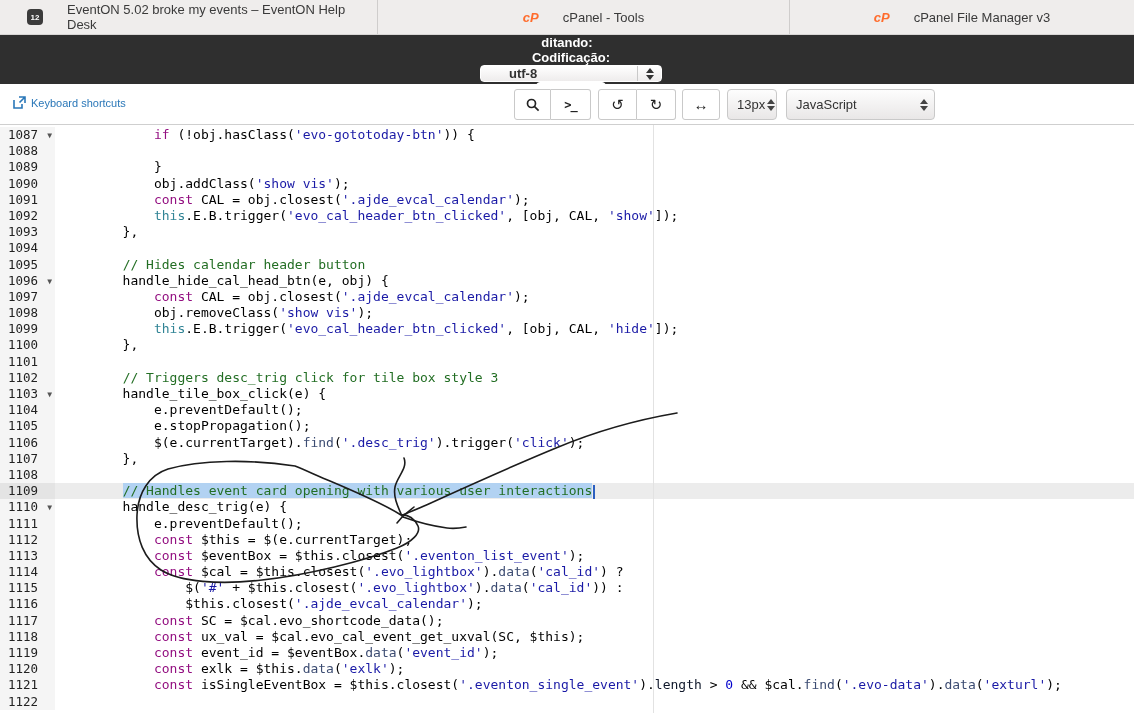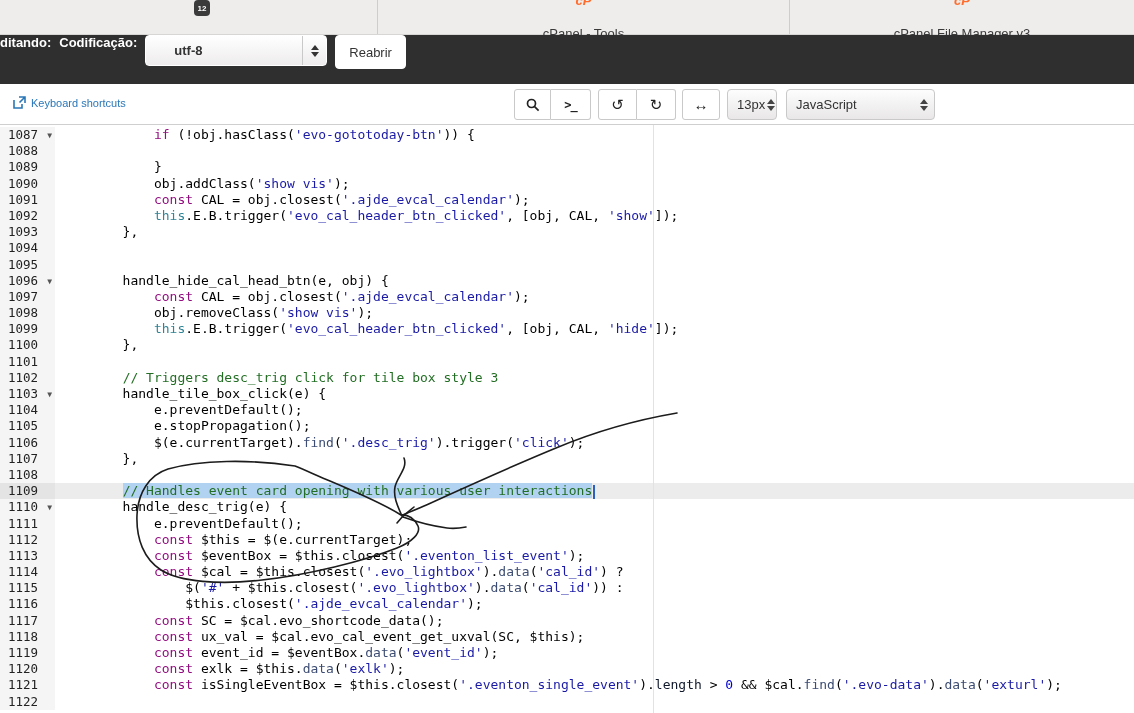--- a/index.html
+++ b/index.html
@@ -3,33 +3,33 @@
 <meta charset="utf-8">
 <style>
   * { margin:0; padding:0; box-sizing:border-box; }
   html,body { width:1134px; height:713px; overflow:hidden; background:#fff;
     font-family:"Liberation Sans", sans-serif; }
   .page { position:relative; width:1134px; height:713px; }
 
   
   .tabbar { position:absolute; left:0; top:0; width:1134px; height:35px;
     background:#efedec; border-bottom:1px solid #d8d6d5; display:flex; }
-  .btab { height:100%; display:flex; align-items:center; gap:18px; font-size:13px;
-    color:#3a3a3a;flex-direction:column; }
+  .btab { height:100%; display:flex; align-items:center; gap:24px; font-size:13px;
+    color:#3a3a3a; }
   .btab-1 { width:378px; padding-left:27px; border-right:1px solid #cfcdcc; }
   .btab-2 { width:412px; justify-content:center; border-right:1px solid #cfcdcc; }
   .btab-3 { width:344px; justify-content:center; }
   .favicon12 { width:16px; height:16px; background:#3b3b3b; border-radius:4px;
     color:#fff; font-size:8px; font-weight:bold; display:flex; align-items:center;
     justify-content:center; flex:0 0 auto; }
   .cplogo { color:#ff6c2c; font-weight:bold; font-size:13px; font-style:italic; }
 
   
   .darkbar { position:absolute; left:0; top:35px; width:1134px; height:65px;
-    background:#2f2f2f; display:flex; align-items:flex-start; }
+    background:#2f2f2f; display:flex; align-items:center;flex-direction:column; }
   .dlabel { color:#fff; font-weight:bold; font-size:13px; white-space:nowrap; }
   .pathbox { margin-left:7px; width:178px; height:31px; background:#fff;
     border-radius:4px; border:1px solid #fff; font-weight:bold; font-size:13px;
     color:#333; line-height:29px; padding:0 10px; white-space:nowrap; overflow:hidden; }
   .enclabel { margin-left:8px; }
   .dselect { margin-left:8px; width:182px; height:31px;
     background:linear-gradient(#ffffff,#eeecec); border:1px solid #fff; border-radius:4px;
     display:flex; align-items:center; font-size:13px; font-weight:bold; color:#333; position:relative; }
   .dselect .val { padding-left:28px; }
   .stepper { position:absolute; right:0; top:0; width:24px; height:100%;
@@ -163,21 +163,21 @@
     <div class="printmargin"></div>
     <div class="rows" id="rows">
         <div class="row"><div class="gut">1087<span class="fold">▼</span></div><div class="code"><span class="tp">            </span><span class="tk">if</span><span class="tp"> (!obj.hasClass(</span><span class="ts">'evo-gototoday-btn'</span><span class="tp">)) {</span></div></div>
         <div class="row"><div class="gut">1088</div></div>
         <div class="row"><div class="gut">1089</div><div class="code"><span class="tp">            }</span></div></div>
         <div class="row"><div class="gut">1090</div><div class="code"><span class="tp">            obj.addClass(</span><span class="ts">'show vis'</span><span class="tp">);</span></div></div>
         <div class="row"><div class="gut">1091</div><div class="code"><span class="tp">            </span><span class="tk">const</span><span class="tp"> CAL = obj.closest(</span><span class="ts">'.ajde_evcal_calendar'</span><span class="tp">);</span></div></div>
         <div class="row"><div class="gut">1092</div><div class="code"><span class="tp">            </span><span class="tt">this</span><span class="tp">.E.B.trigger(</span><span class="ts">'evo_cal_header_btn_clicked'</span><span class="tp">, [obj, CAL, </span><span class="ts">'show'</span><span class="tp">]);</span></div></div>
         <div class="row"><div class="gut">1093</div><div class="code"><span class="tp">        },</span></div></div>
         <div class="row"><div class="gut">1094</div><div class="code"></div></div>
-        <div class="row"><div class="gut">1095</div><div class="code"><span class="tp">        </span></div></div>
+        <div class="row"><div class="gut">1095</div><div class="code"><span class="tp">        </span><span class="tc">// Hides calendar header button</span></div></div>
         <div class="row"><div class="gut">1096<span class="fold">▼</span></div><div class="code"><span class="tp">        handle_hide_cal_head_btn(e, obj) {</span></div></div>
         <div class="row"><div class="gut">1097</div><div class="code"><span class="tp">            </span><span class="tk">const</span><span class="tp"> CAL = obj.closest(</span><span class="ts">'.ajde_evcal_calendar'</span><span class="tp">);</span></div></div>
         <div class="row"><div class="gut">1098</div><div class="code"><span class="tp">            obj.removeClass(</span><span class="ts">'show vis'</span><span class="tp">);</span></div></div>
         <div class="row"><div class="gut">1099</div><div class="code"><span class="tp">            </span><span class="tt">this</span><span class="tp">.E.B.trigger(</span><span class="ts">'evo_cal_header_btn_clicked'</span><span class="tp">, [obj, CAL, </span><span class="ts">'hide'</span><span class="tp">]);</span></div></div>
         <div class="row"><div class="gut">1100</div><div class="code"><span class="tp">        },</span></div></div>
         <div class="row"><div class="gut">1101</div><div class="code"></div></div>
         <div class="row"><div class="gut">1102</div><div class="code"><span class="tp">        </span><span class="tc">// Triggers desc_trig click for tile box style 3</span></div></div>
         <div class="row"><div class="gut">1103<span class="fold">▼</span></div><div class="code"><span class="tp">        handle_tile_box_click(e) {</span></div></div>
         <div class="row"><div class="gut">1104</div><div class="code"><span class="tp">            e.preventDefault();</span></div></div>
         <div class="row"><div class="gut">1105</div><div class="code"><span class="tp">            e.stopPropagation();</span></div></div>

